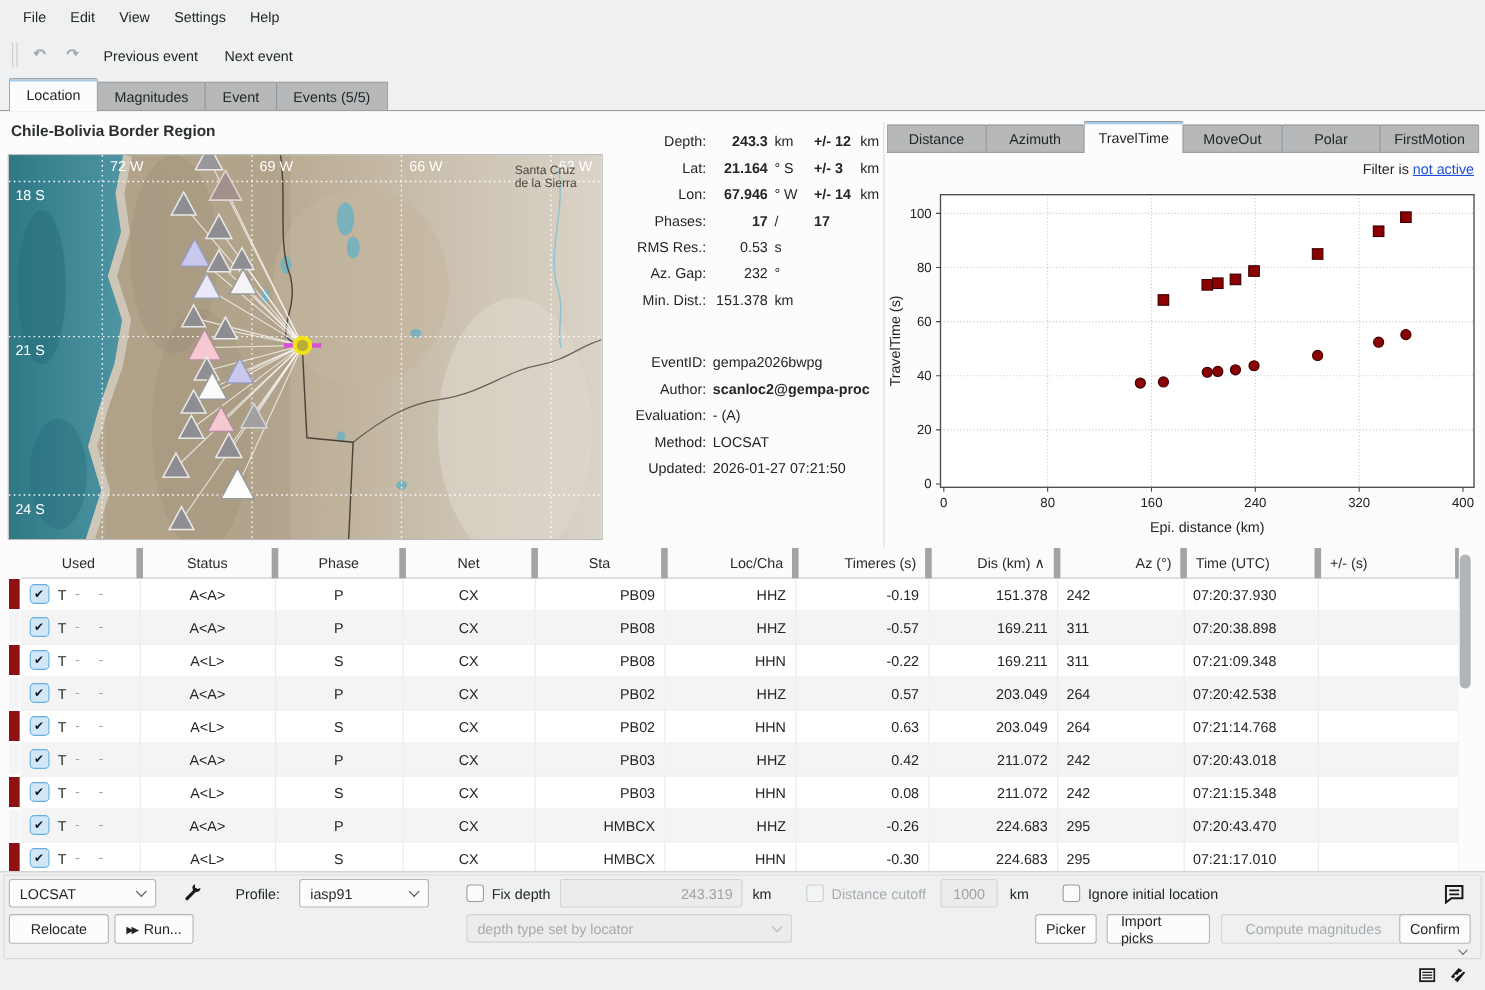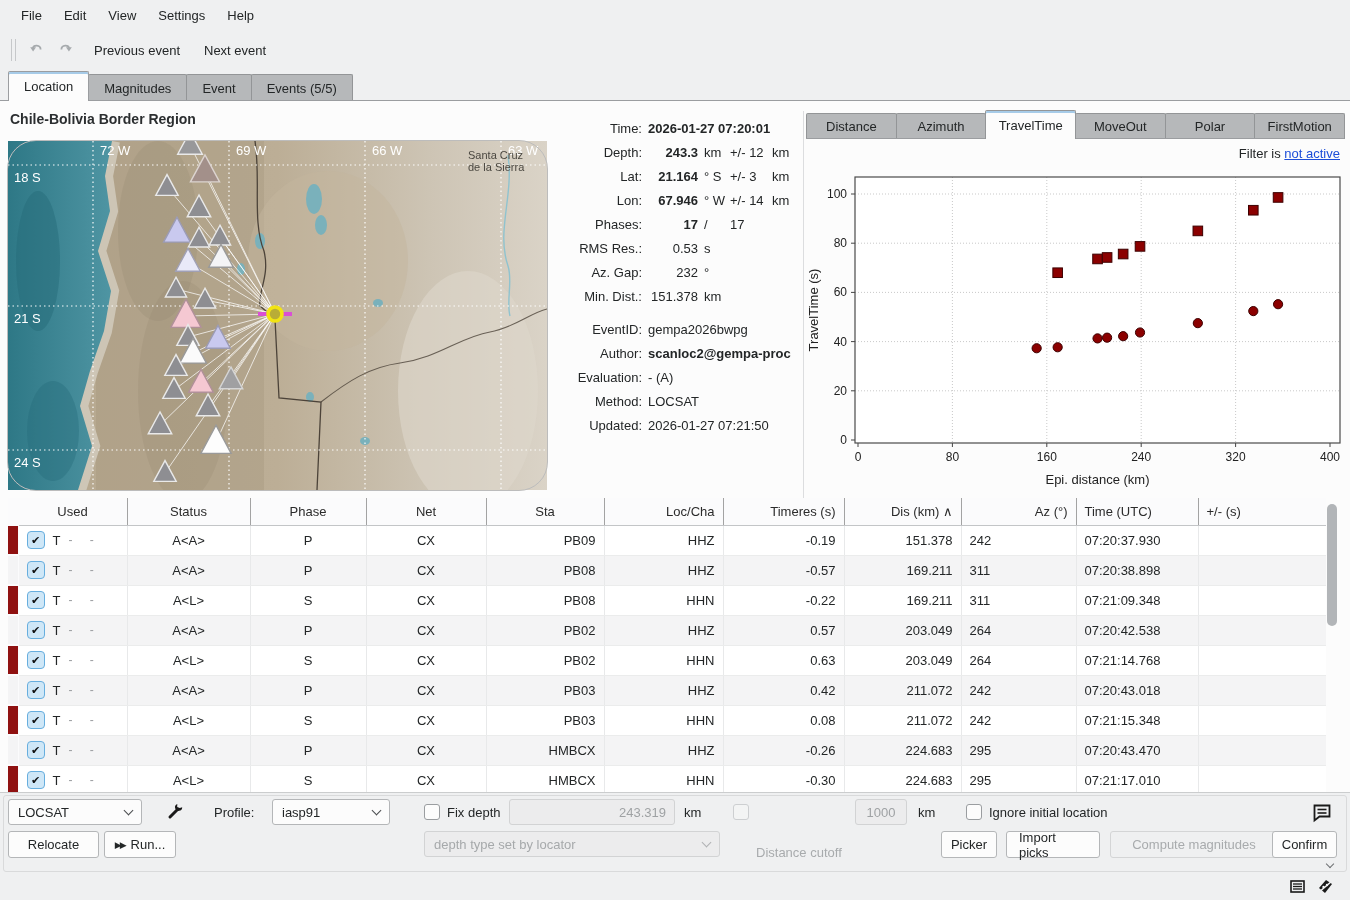--- a/index.html
+++ b/index.html
@@ -24,58 +24,58 @@
   .tabbar{position:absolute;top:70px;left:0;right:0;height:31px;display:flex;align-items:flex-end;}
   .tabbar:after{content:"";position:absolute;left:0;right:0;bottom:0;height:1px;background:#9b9da0;z-index:1;}
   .tab{position:relative;background:#b6b8ba;border:1px solid #939597;border-bottom:none;height:27px;box-sizing:border-box;
        display:flex;align-items:center;padding:0 15px;border-radius:2px 2px 0 0;margin-right:-1px;}
   .tab.active{background:#fcfcfc;height:30px;z-index:2;box-shadow:inset 0 2px 0 #a6cbe8;border-color:#9b9da0;}
   .tabbar .tab:first-child{margin-left:8px;}
 
   
   .content{position:absolute;top:101px;left:0;width:1350px;height:691px;background:#fcfcfc;}
   .map-title{position:absolute;left:10px;top:10px;font-size:14px;font-weight:bold;color:#2b2e30;}
-  .map{position:absolute;left:8px;top:40px;width:539px;height:349px;outline:1px solid #bcbcbc;border-radius:28px;}
+  .map{position:absolute;left:8px;top:40px;width:539px;height:349px;outline:1px solid #bcbcbc;}
   .map svg{display:block;}
   .map-city{position:absolute;left:460px;top:8px;color:#4a4740;font-size:11px;line-height:12px;z-index:3;}
 
   .splitter-v{position:absolute;left:803px;top:10px;width:1px;height:478px;background:#dcdddf;}
 
   
   .info-block{position:absolute;left:556px;width:248px;}
   #origin-summary{top:15px;}
   #origin-meta{top:216px;}
   .info-row{display:flex;height:24px;align-items:center;white-space:nowrap;}
   .info-lbl{width:86px;text-align:right;flex:none;}
   .info-val{min-width:50px;text-align:right;margin-left:6px;}
   .info-val.b{font-weight:bold;}
   #origin-meta .info-val{min-width:0;text-align:left;}
   .info-val.clip{max-width:150px;overflow:hidden;}
   .info-unit{margin-left:6px;min-width:24px;}
-  .info-err{margin-left:2px;min-width:40px;}
+  .info-err{margin-left:12px;min-width:40px;font-weight:bold;}
   .info-eunit{margin-left:2px;}
 
   
   .right-panel{position:absolute;left:806px;top:9px;width:538px;height:484px;}
   .ptabbar{position:relative;display:flex;align-items:flex-end;height:29px;}
   .ptabbar:after{content:"";position:absolute;left:0;right:0;bottom:0;height:1px;background:#9b9da0;}
   .ptab{position:relative;flex:1;background:#b6b8ba;border:1px solid #939597;border-bottom:none;height:26px;box-sizing:border-box;
         display:flex;align-items:center;justify-content:center;border-radius:2px 2px 0 0;margin-right:-1px;}
   .ptab.active{background:#fcfcfc;height:29px;z-index:2;box-shadow:inset 0 2px 0 #a6cbe8;}
   .filter-line{position:absolute;top:36px;right:4px;}
   .link{color:#1d4ed8;text-decoration:underline;}
 
   #tt-chart{position:absolute;left:0;top:62px;}
   .tick-label{font-size:12px;fill:#222;}
   .axis-title{font-size:13px;fill:#222;}
 
   
   .pick-area{position:absolute;left:8px;top:397px;width:1318px;height:294px;overflow:hidden;}
   table.picks{border-collapse:collapse;table-layout:fixed;width:1318px;background:#fff;}
-  table.picks th{font-weight:normal;color:#2b2b2b;background:#fbfbfc;border-bottom:1px solid #c3c5c7;border-right:1px solid #a3a3a3;
+  table.picks th{font-weight:normal;color:#2b2b2b;background:#fbfbfc;border-bottom:1px solid #c3c5c7;border-right:6px solid #a3a3a3;
        height:27px;padding:0 8px;box-sizing:border-box;white-space:nowrap;}
   table.picks td{height:30px;padding:0 8px;box-sizing:border-box;border-right:1px solid #e8e9ea;border-bottom:1px solid #ebecec;white-space:nowrap;overflow:hidden;}
   table.picks tr.alt td{background:#f4f4f5;}
   .c-res{width:10px;min-width:10px;background:#8f1111;padding:0 !important;border-bottom:2px solid #fbfbfc !important;border-right:1px solid #fbfbfc !important;}
   .al{text-align:left;} .ar{text-align:right;} .ac{text-align:center;}
   .used-cell{display:flex;align-items:center;gap:8px;}
   .cb{display:inline-flex;width:16px;height:16px;background:#cfe7f7;border:1px solid #67aede;border-radius:4px;
       align-items:center;justify-content:center;font-size:11px;color:#101010;flex:none;}
   .dashes{color:#9a9da0;letter-spacing:7px;font-size:12px;}
   .vscroll{position:absolute;left:1327px;top:400px;width:10px;height:287px;}
@@ -88,21 +88,21 @@
   .sel{background:#fcfcfc;border:1px solid #b4b6b8;padding:0 24px 0 9px;}
   .sel .chev{position:absolute;right:9px;top:9px;width:6px;height:6px;border-right:1.4px solid #4a4d4f;border-bottom:1.4px solid #4a4d4f;transform:rotate(45deg);margin-top:-2px;}
   .sel.disabled{background:#ececed;border-color:#d2d3d4;color:#a6a9ab;}
   .sel.disabled .chev{border-color:#b0b2b4;}
   .btn{background:#fcfcfc;border:1px solid #b4b6b8;justify-content:center;padding:0 12px;height:27px;}
   .btn.disabled{background:#eff0f1;border-color:#d4d5d6;color:#a8abad;}
   .inp{background:#ececed;border:1px solid #d2d3d4;color:#9fa2a4;padding:0 8px;justify-content:flex-end;}
   .ckb{position:absolute;width:16px;height:16px;background:#fcfcfc;border:1px solid #9a9da0;border-radius:3px;box-sizing:border-box;}
   .ckb.disabled{border-color:#cdcfd1;background:#f3f4f4;}
   .loc-label{position:absolute;height:26px;display:flex;align-items:center;}
-  .loc-label.disabled{color:#a8abad;margin-top:40px;}
+  .loc-label.disabled{color:#a8abad;}
   .icon-btn{position:absolute;display:flex;align-items:center;justify-content:center;}
   .mini-chev{position:absolute;width:5px;height:5px;border-right:1.3px solid #6e7173;border-bottom:1.3px solid #6e7173;transform:rotate(45deg);}
 
   
   .statusbar{position:absolute;top:876px;left:0;right:0;height:24px;background:#eff0f1;display:flex;align-items:center;justify-content:flex-end;gap:12px;padding-right:16px;box-sizing:border-box;}
 </style>
 </head>
 <body>
 
 <div class="window">
@@ -250,24 +250,20 @@
           </g>
       </svg>
       <div class="map-city" id="map-city">
           <div>Santa Cruz</div>
           <div>de la Sierra</div>
         </div>
     </div>
 
     <div class="info-block" id="origin-summary">
         <div class="info-row">
-          <span class="info-lbl">Time:</span>
-          <span class="info-val b">2026-01-27 07:20:01</span>
-        </div>
-        <div class="info-row">
           <span class="info-lbl">Depth:</span>
           <span class="info-val b">243.3</span>
           <span class="info-unit">km</span>
           <span class="info-err">+/- 12</span>
           <span class="info-eunit">km</span>
         </div>
         <div class="info-row">
           <span class="info-lbl">Lat:</span>
           <span class="info-val b">21.164</span>
           <span class="info-unit">° S</span>

